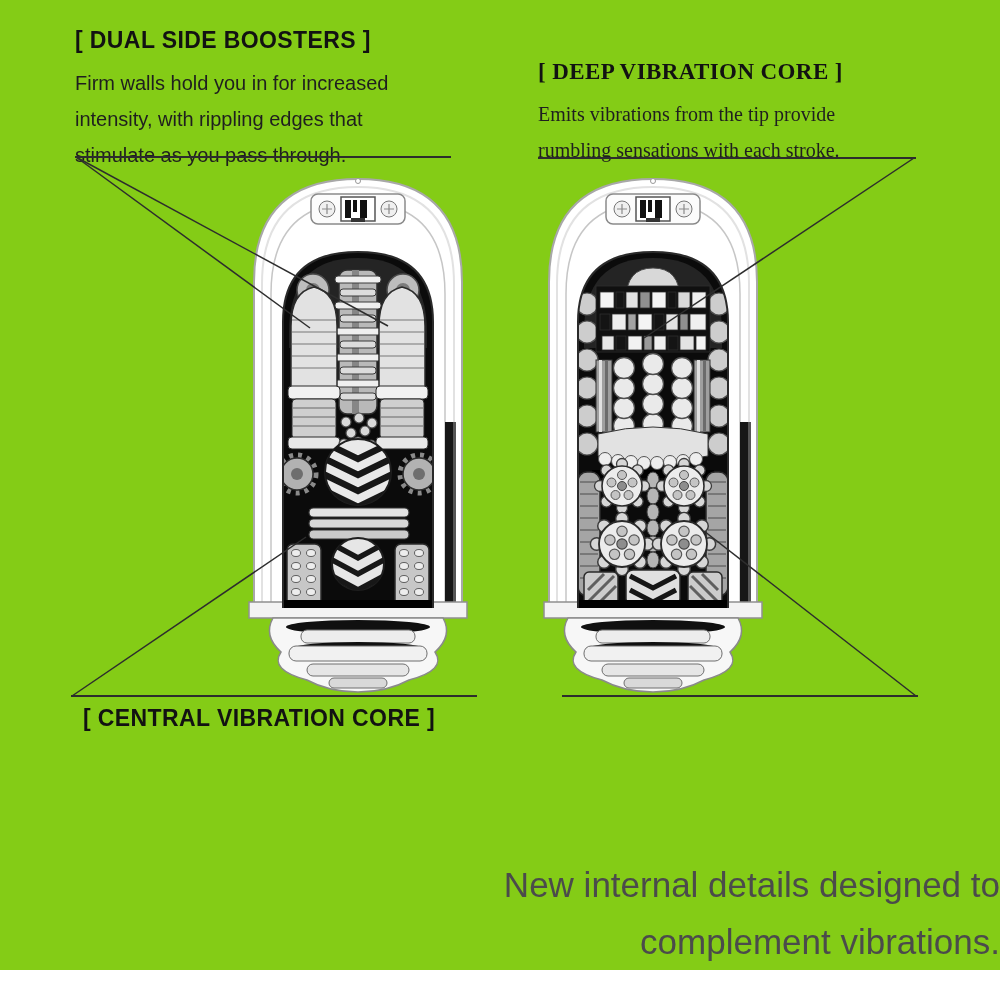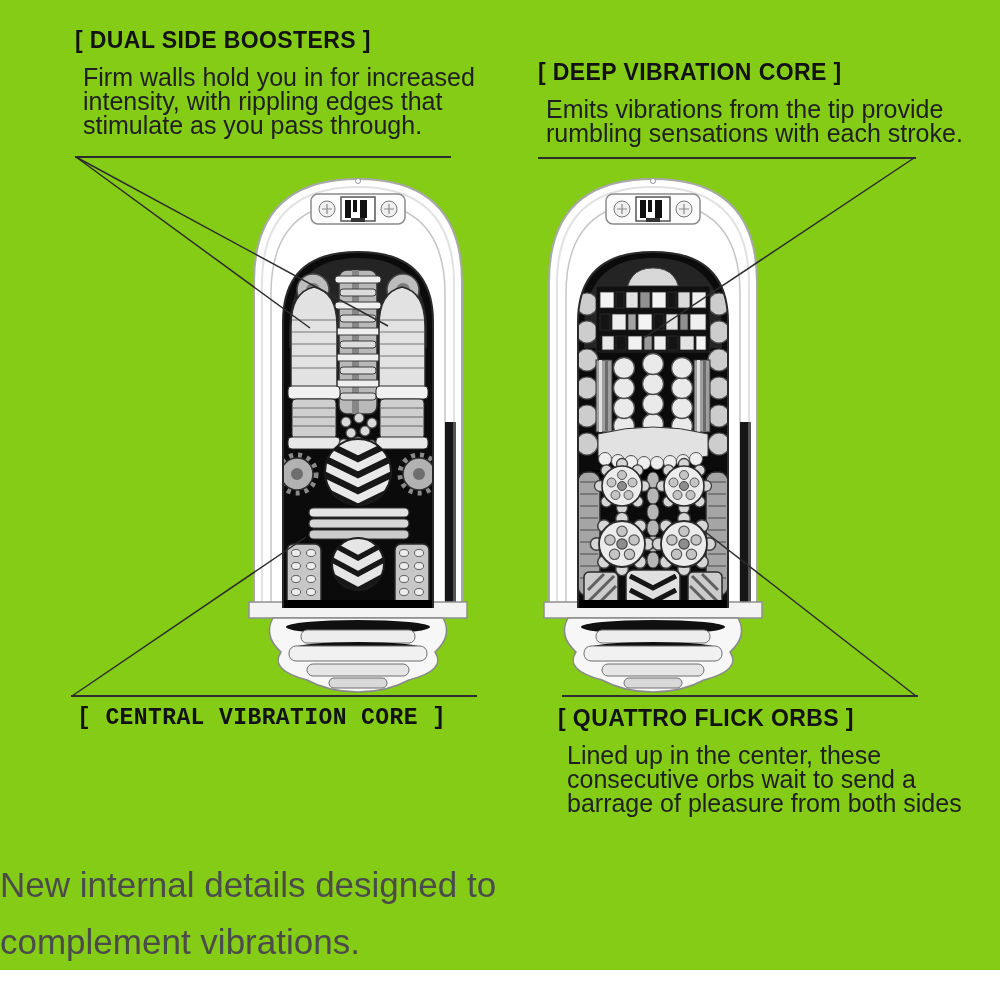--- a/index.html
+++ b/index.html
@@ -6,30 +6,30 @@
   .canvas{
     position:relative;width:1000px;height:970px;background:#84cc16;
     font-family:"Liberation Sans",sans-serif;overflow:hidden;
   }
   .callout{position:absolute;}
   .callout h2{
     margin:0;font-size:23px;font-weight:700;color:#121212;letter-spacing:.4px;
     white-space:pre-line;
   }
   .callout p{
-    margin:11px 8px 0;font-size:25px;line-height:24px;color:#1f1f1f;white-space:pre-line;
+    margin:11px 0 0;font-size:20px;line-height:36px;color:#1f1f1f;white-space:pre-line;
   }
   #co-tl{left:75px;top:27px;}
-  #co-tr{left:538px;top:59px;}
-  #co-bl{left:69px;top:705px;font-family:Liberation Mono, monospace;}
+  #co-tr{left:538px;top:59px;font-family:Liberation Serif, serif;}
+  #co-bl{left:75px;top:705px;}
   #co-bl h2{margin-left:8px;}
   #co-br{left:558px;top:705px;}
   #co-br p{margin-left:9px;}
   .caption{
-    position:absolute;left:0;top:856px;width:1000px;text-align:left;
+    position:absolute;left:0;top:856px;width:1000px;text-align:right;
     font-size:35px;line-height:57px;color:#4b4b4b;white-space:pre-line;
   }
   .device{position:absolute;width:222px;height:522px;}
   #device-left{left:247px;top:172px;}
   #device-right{left:542px;top:172px;}
   .lines{position:absolute;left:0;top:0;width:1000px;height:1000px;pointer-events:none;}
 </style>
 </head>
 <body>
 
@@ -345,26 +345,20 @@
 stimulate as you pass through.</p>
   </div>
   <div class="callout" id="co-tr">
     <h2>[ DEEP VIBRATION CORE ]</h2>
     <p>Emits vibrations from the tip provide
 rumbling sensations with each stroke.</p>
   </div>
   <div class="callout" id="co-bl">
     <h2>[ CENTRAL VIBRATION CORE ]</h2>
   </div>
-  <div class="callout" id="co-br">
-    <h2>[ QUATTRO FLICK ORBS ]</h2>
-    <p>Lined up in the center, these
-consecutive orbs wait to send a
-barrage of pleasure from both sides</p>
-  </div>
 
   <svg class="lines" viewBox="0 0 1000 1000">
     <g stroke="#2d2d2d" fill="none">
       <line x1="75" y1="157" x2="451" y2="157" stroke-width="2"></line>
       <line x1="76" y1="157" x2="310" y2="328" stroke-width="1.5"></line>
       <line x1="76" y1="157" x2="388" y2="326" stroke-width="1.5"></line>
       <line x1="538" y1="158" x2="916" y2="158" stroke-width="2"></line>
       <line x1="914" y1="158" x2="644" y2="338" stroke-width="1.5"></line>
       <line x1="71" y1="696" x2="477" y2="696" stroke-width="2"></line>
       <line x1="72" y1="696" x2="306" y2="537" stroke-width="1.5"></line>

